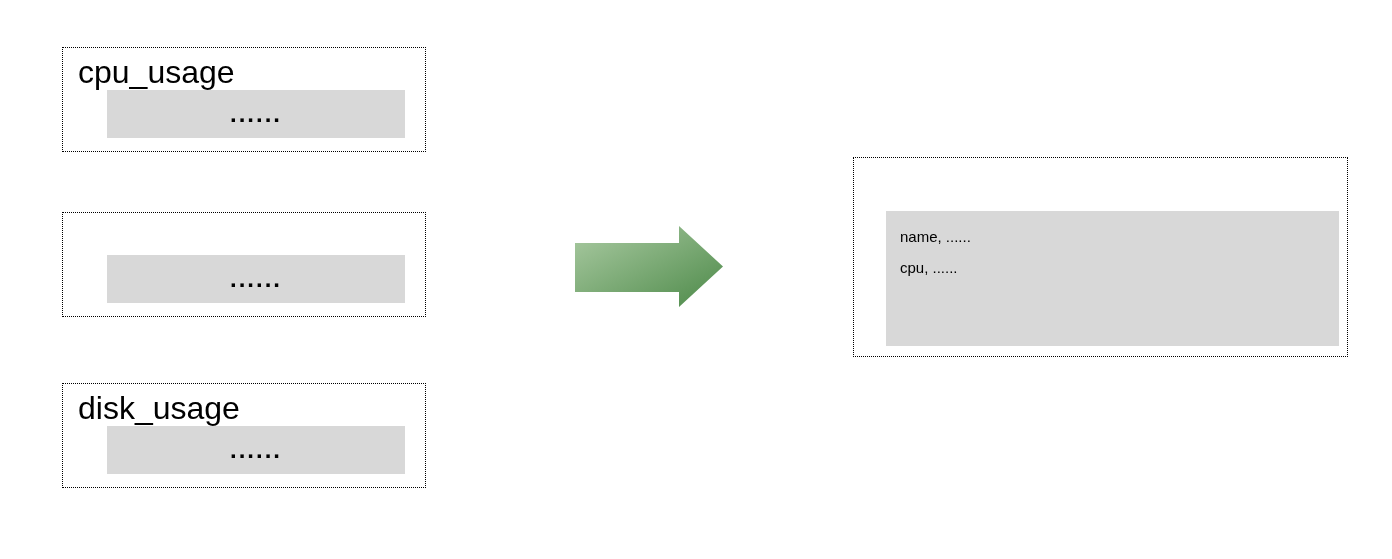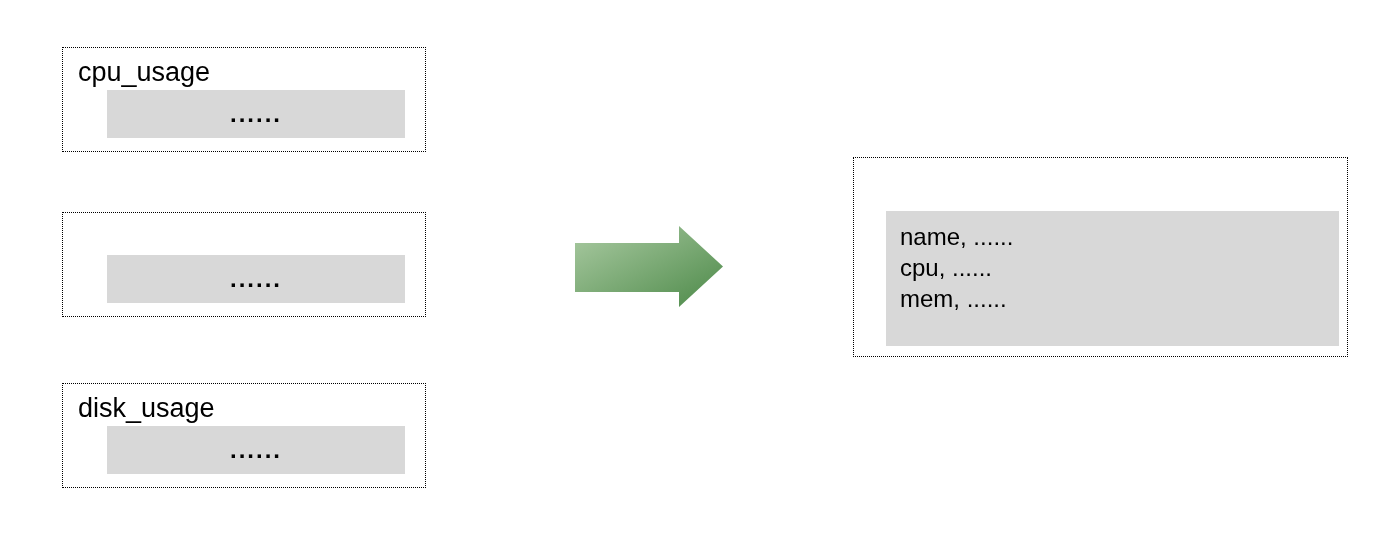--- a/index.html
+++ b/index.html
@@ -22,21 +22,21 @@
 
   .src-box { left: 62px; width: 364px; height: 105px; }
   .src-box-1 { top: 47px; }
   .src-box-2 { top: 212px; }
   .src-box-3 { top: 383px; }
 
   .box-title {
     position: absolute;
     left: 15px;
     top: 8px;
-    font-size: 27px;
+    font-size: 32px;
     line-height: 32px;
     color: #000000;
     white-space: nowrap;
   }
 
   .src-inner {
     position: absolute;
     left: 44px;
     top: 42px;
     width: 298px;
@@ -70,21 +70,21 @@
     position: absolute;
     left: 32px;
     top: 53px;
     width: 453px;
     height: 135px;
     background: #d8d8d8;
     padding: 10px 0 0 14px;
   }
 
   .result-row {
-    font-size: 24px;
+    font-size: 15px;
     line-height: 31px;
     color: #000000;
     white-space: nowrap;
   }
 </style>
 </head>
 <body>
 
 <div class="canvas">
 
@@ -117,17 +117,16 @@
         </linearGradient>
       </defs>
       <polygon points="0,17 104,17 104,0 148,40.5 104,81 104,66 0,66" fill="url(#arrowGrad)"></polygon>
     </svg>
   </div>
 
   <div class="table-box result-box">
     <div class="result-inner">
       <div class="result-row">name, ......</div>
       <div class="result-row">cpu, ......</div>
-      <div class="result-row">mem, ......</div>
     </div>
   </div>
 
 </div>
 
 </body></html>

